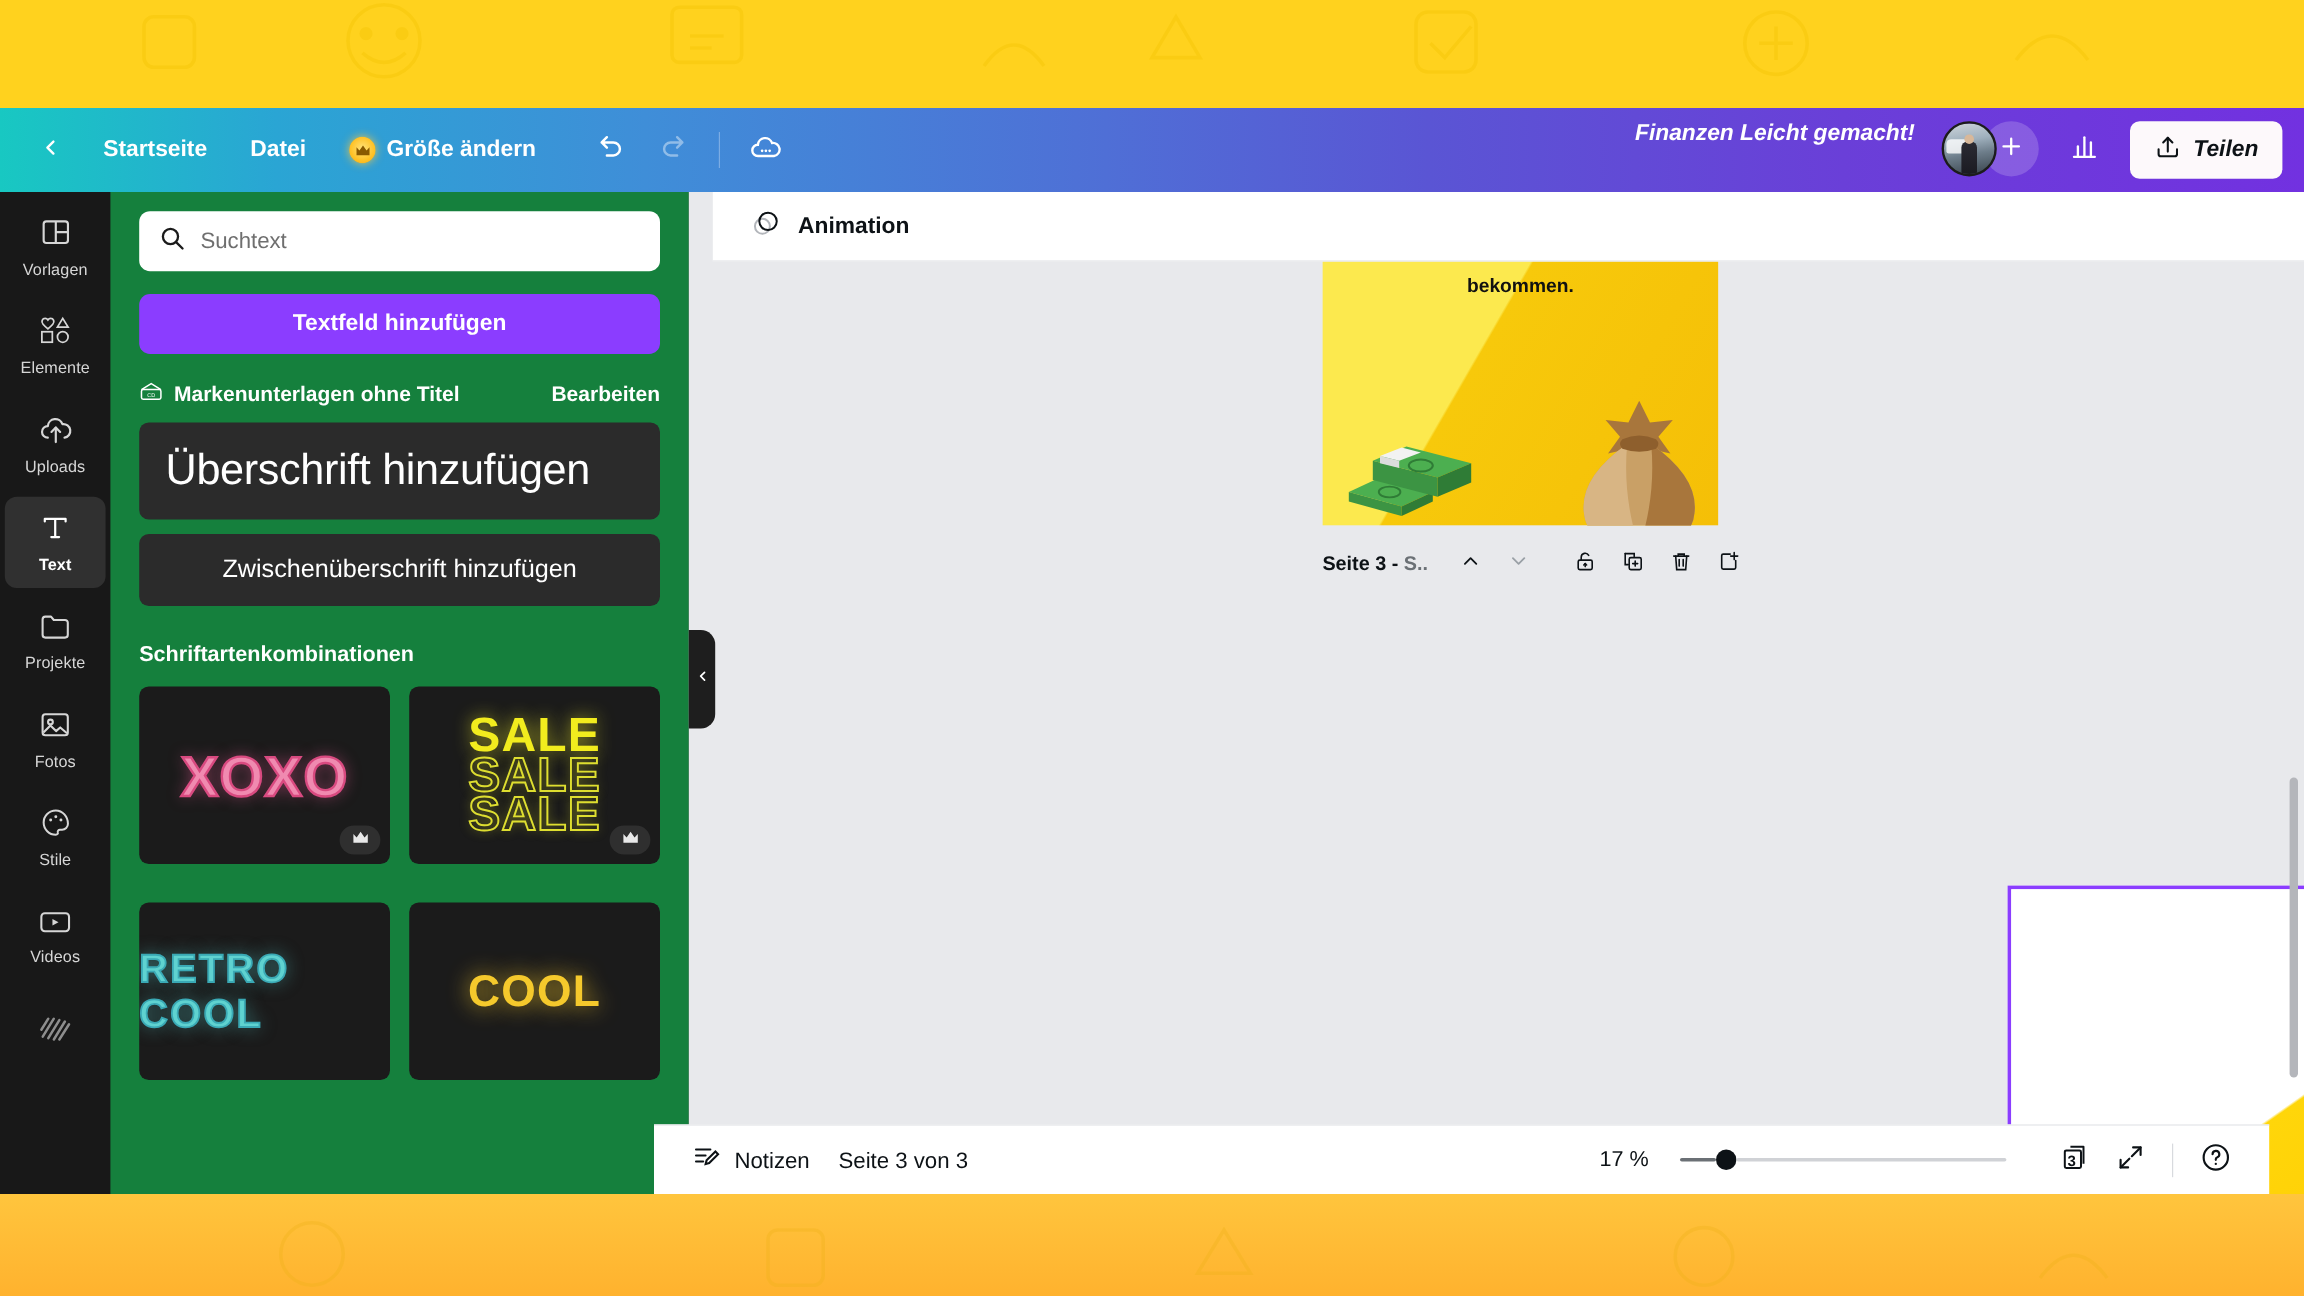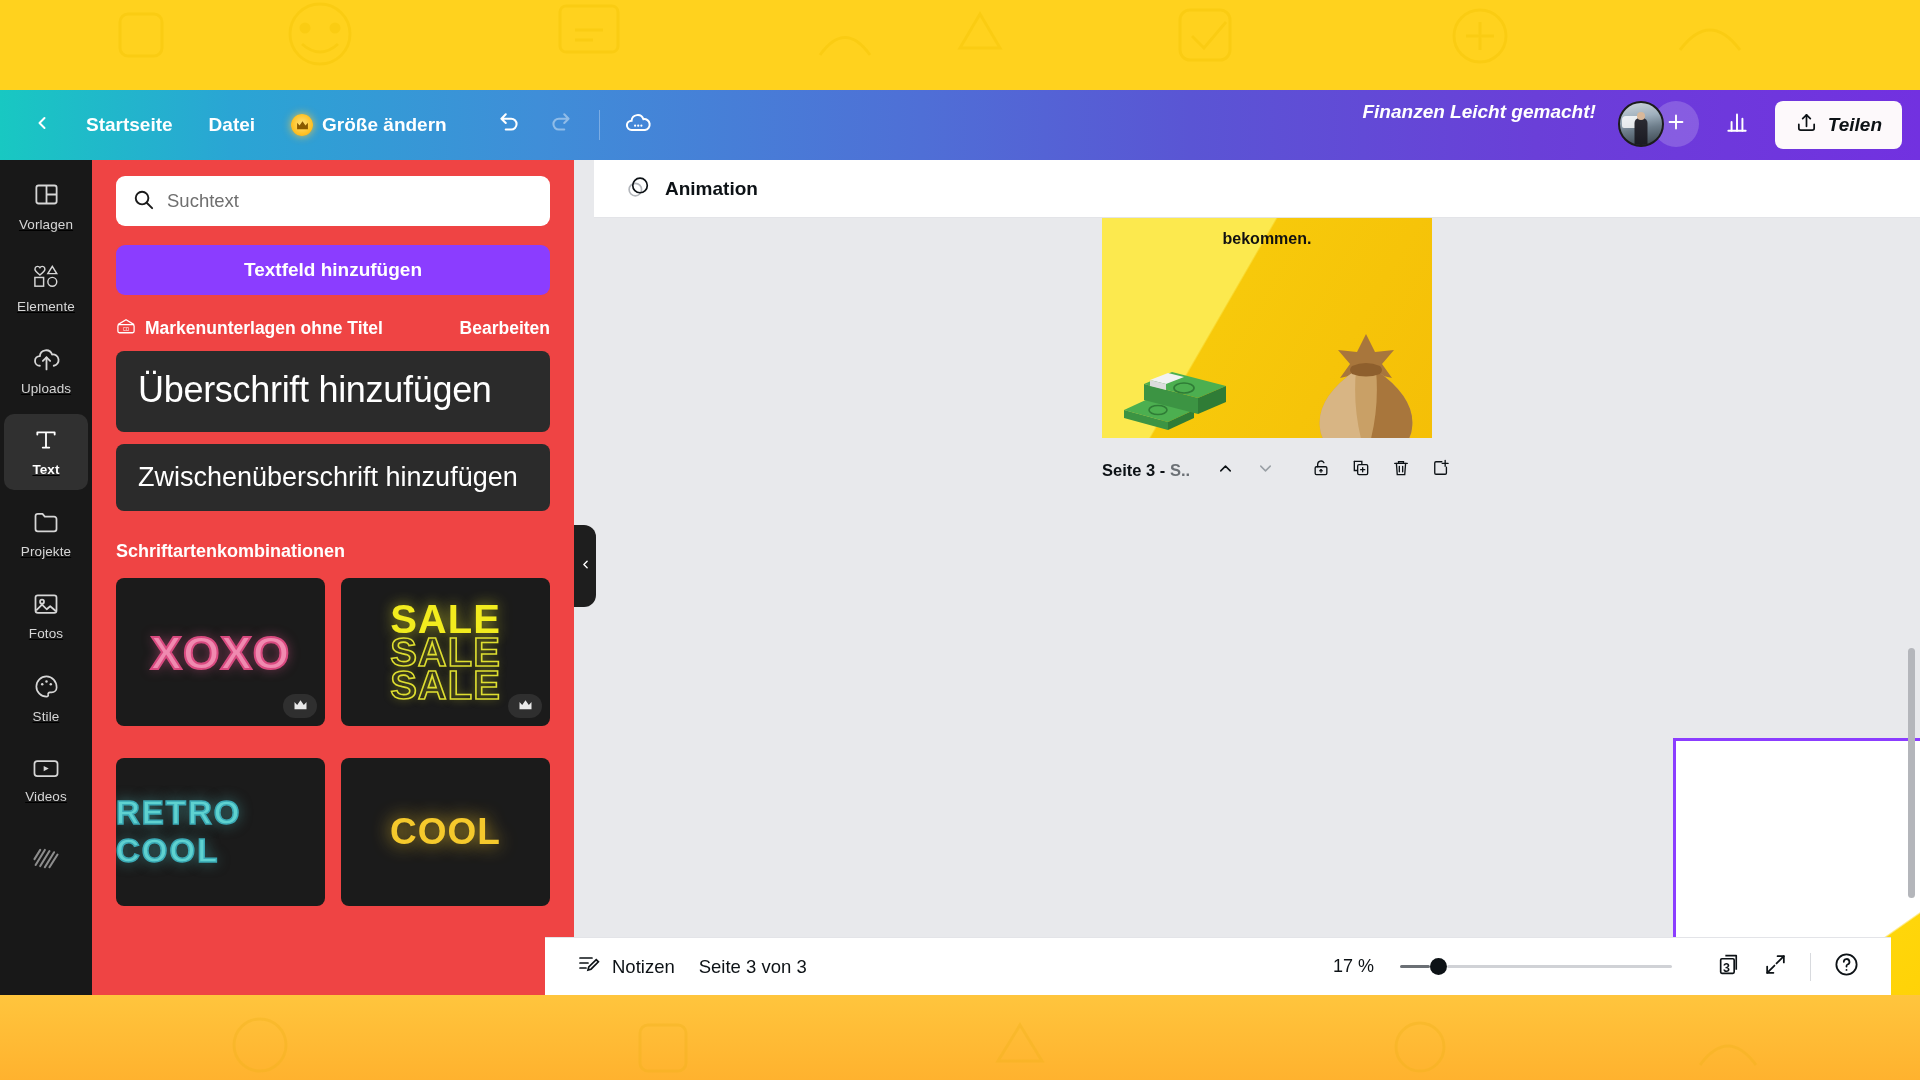--- a/index.html
+++ b/index.html
@@ -90,35 +90,34 @@
     color: #0d1216; font-size: 19px; font-weight: 600; cursor: pointer;
   }
   .stats-btn { margin-left: 14px; }
 
   
   .rail {
     position: absolute; left: 0; top: 160px; width: 92px; height: 835px;
     background: #181818; overflow: hidden;
     display: flex; flex-direction: column; align-items: center;
     padding-top: 8px;
-    text-decoration: underline;
   }
   .rail-item {
     width: 84px; height: 76px; border-radius: 10px; margin-bottom: 6px;
     display: flex; flex-direction: column; align-items: center; justify-content: center;
     gap: 5px; cursor: pointer; color: #d6d6d6; flex: none;
   }
   .rail-item.active { background: #303030; color: #ffffff; }
   .rail-item.active .rail-label { font-weight: 700; color:#fff; }
   .rail-label { font-size: 13.5px; letter-spacing: .1px; }
 
   
   .panel {
     position: absolute; left: 92px; top: 160px; width: 482px; height: 835px;
-    background: #ef4444; overflow: hidden; padding: 16px 24px 0 24px;
+    background: #15803d; overflow: hidden; padding: 16px 24px 0 24px;
   }
   .search-box {
     height: 50px; background: #ffffff; border-radius: 9px;
     display: flex; align-items: center; gap: 12px; padding: 0 16px;
   }
   .search-input {
     border: none; outline: none; background: transparent;
     font-family: "Liberation Sans", sans-serif; font-size: 18.5px; color: #222;
     width: 100%;
   }
@@ -134,21 +133,21 @@
   }
   .brand-title { color: #fff; font-size: 17.5px; font-weight: 700; }
   .brand-edit {
     margin-left: auto; color: #ffffff; font-size: 17.5px; font-weight: 600; cursor: pointer;
   }
   .tcard {
     margin-top: 12px; background: #2b2b2b; border-radius: 8px;
     padding: 16px 22px; color: #ffffff; cursor: pointer;
   }
   .tcard.h1 { font-size: 36px; line-height: 1.15; font-weight: 400; letter-spacing: -.3px; padding: 18px 22px 22px; }
-  .tcard.h2 { font-size: 27px; font-weight: 400; padding: 18px 22px; }
+  .tcard.h2 { font-size: 21px; font-weight: 400; padding: 18px 22px; text-align: center; }
   .tcard.h3 { font-size: 16.5px; font-weight: 400; padding: 17px 22px; }
   .section-title {
     margin-top: 30px; color: #ffffff; font-size: 18px; font-weight: 700;
   }
   .combo-grid {
     margin-top: 16px; display: grid; grid-template-columns: 1fr 1fr; gap: 16px;
   }
   .combo-card {
     position: relative; height: 148px; background: #1b1b1b; border-radius: 8px;
     display: flex; align-items: center; justify-content: center; cursor: pointer;

